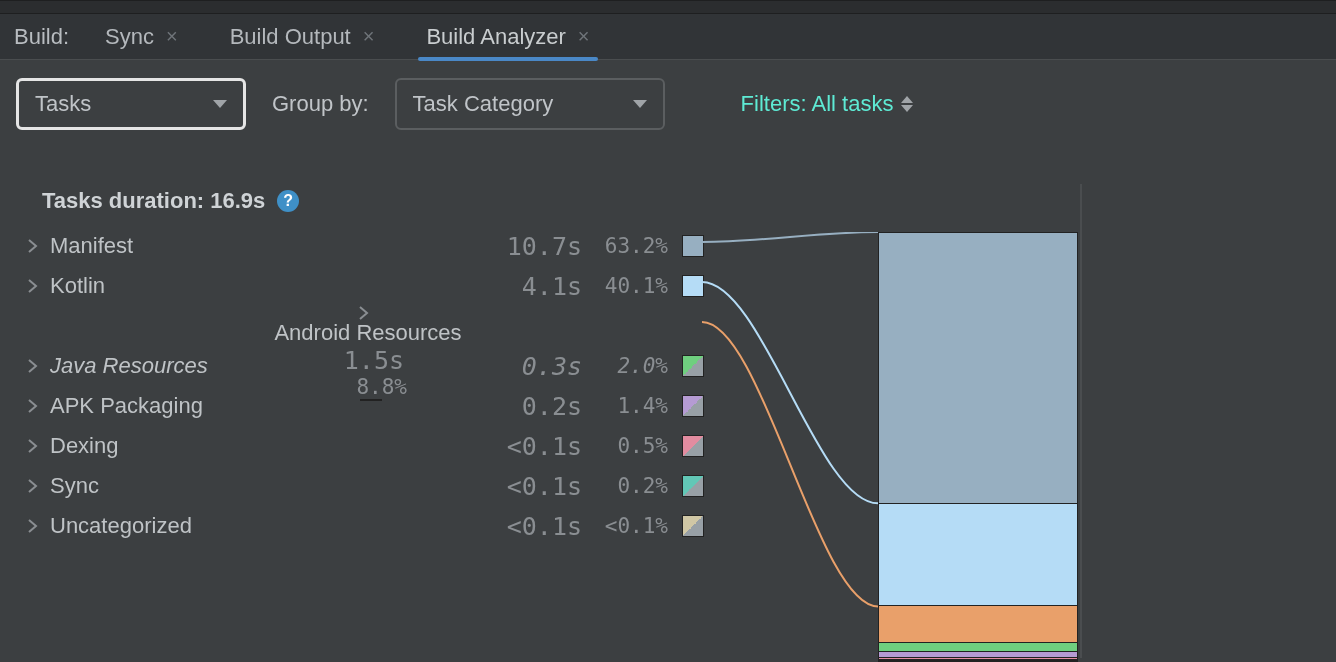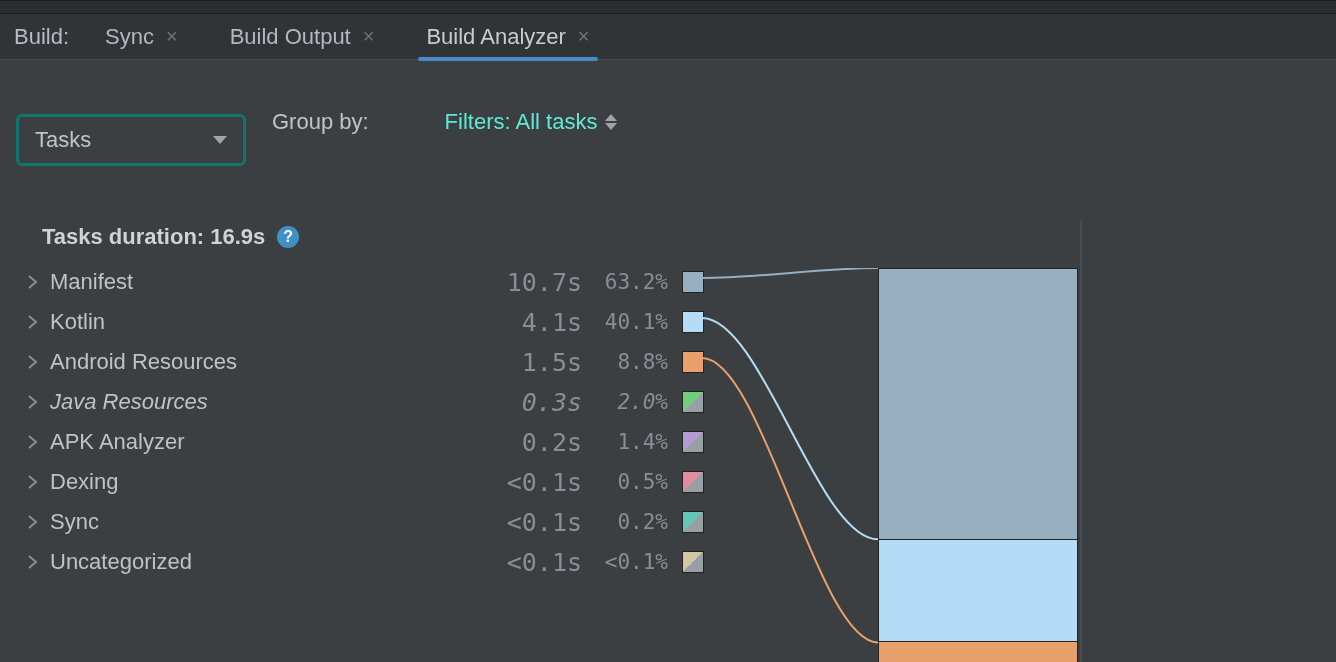--- a/index.html
+++ b/index.html
@@ -59,21 +59,21 @@
   .dropdown {
     display: flex; align-items: center; justify-content: space-between;
     height: 52px; padding: 0 16px;
     background: #3c3f41;
     border: 2px solid #5b5e60;
     border-radius: 6px;
     color: #c0c4c8;
     cursor: pointer;
     min-width: 230px;
   }
-  .dropdown.focused { border: 3px solid #0f766e; margin-top: 36px; }
+  .dropdown.focused { border: 3px solid #e5e5e5; }
   .dropdown .caret { margin-left: 12px; }
   .caret {
     width: 0; height: 0;
     border-left: 7px solid transparent;
     border-right: 7px solid transparent;
     border-top: 8px solid #a0a4a8;
   }
   .controls .plain { color: #c0c4c8; }
   .filters {
     display: flex; align-items: center; gap: 8px;
@@ -190,20 +190,24 @@
     <span class="underline"></span>
   </div>
 </div>
 
 <div class="controls">
   <div class="dropdown focused">
     <span>Tasks</span>
     <span class="caret"></span>
   </div>
   <span class="plain">Group by:</span>
+  <div class="dropdown" style="min-width:270px">
+    <span>Task Category</span>
+    <span class="caret"></span>
+  </div>
   <div style="width:24px"></div>
   <div class="filters">
     <span>Filters: All tasks</span>
     <span class="sorter">
       <span class="up"></span>
         <span class="dn"></span>
     </span>
   </div>
 </div>
 
@@ -235,21 +239,21 @@
               <path d="M1 1 L8 7 L1 13" fill="none" stroke="#8a8e92" stroke-width="2"></path>
             </svg>
           </span>
           <span class="rowname">Kotlin</span>
           <span class="dur">4.1s</span>
           <span class="pct">40.1%</span>
           <span class="sw">
             <span class="tri" style="background:#b5dcf6"></span>
           </span>
         </div>
-        <div class="row" style="padding-right: 376px;">
+        <div class="row" style="padding-right: 376px; flex-direction: column;">
           <span class="chev">
             <svg width="10" height="14">
               <path d="M1 1 L8 7 L1 13" fill="none" stroke="#8a8e92" stroke-width="2"></path>
             </svg>
           </span>
           <span class="rowname">Android Resources</span>
           <span class="dur">1.5s</span>
           <span class="pct">8.8%</span>
           <span class="sw">
             <span class="tri" style="background:#e9a06a"></span>
@@ -267,21 +271,21 @@
           <span class="sw">
             <span class="tri" style="background:linear-gradient(135deg,#6fcf7f 0 50%,#98a0a6 50% 100%)"></span>
           </span>
         </div>
         <div class="row" style="padding-right: 376px;">
           <span class="chev">
             <svg width="10" height="14">
               <path d="M1 1 L8 7 L1 13" fill="none" stroke="#8a8e92" stroke-width="2"></path>
             </svg>
           </span>
-          <span class="rowname">APK Analyzer</span>
+          <span class="rowname">APK Packaging</span>
           <span class="dur">0.2s</span>
           <span class="pct">1.4%</span>
           <span class="sw">
             <span class="tri" style="background:linear-gradient(135deg,#b59bd3 0 50%,#98a0a6 50% 100%)"></span>
           </span>
         </div>
         <div class="row" style="padding-right: 376px;">
           <span class="chev">
             <svg width="10" height="14">
               <path d="M1 1 L8 7 L1 13" fill="none" stroke="#8a8e92" stroke-width="2"></path>

